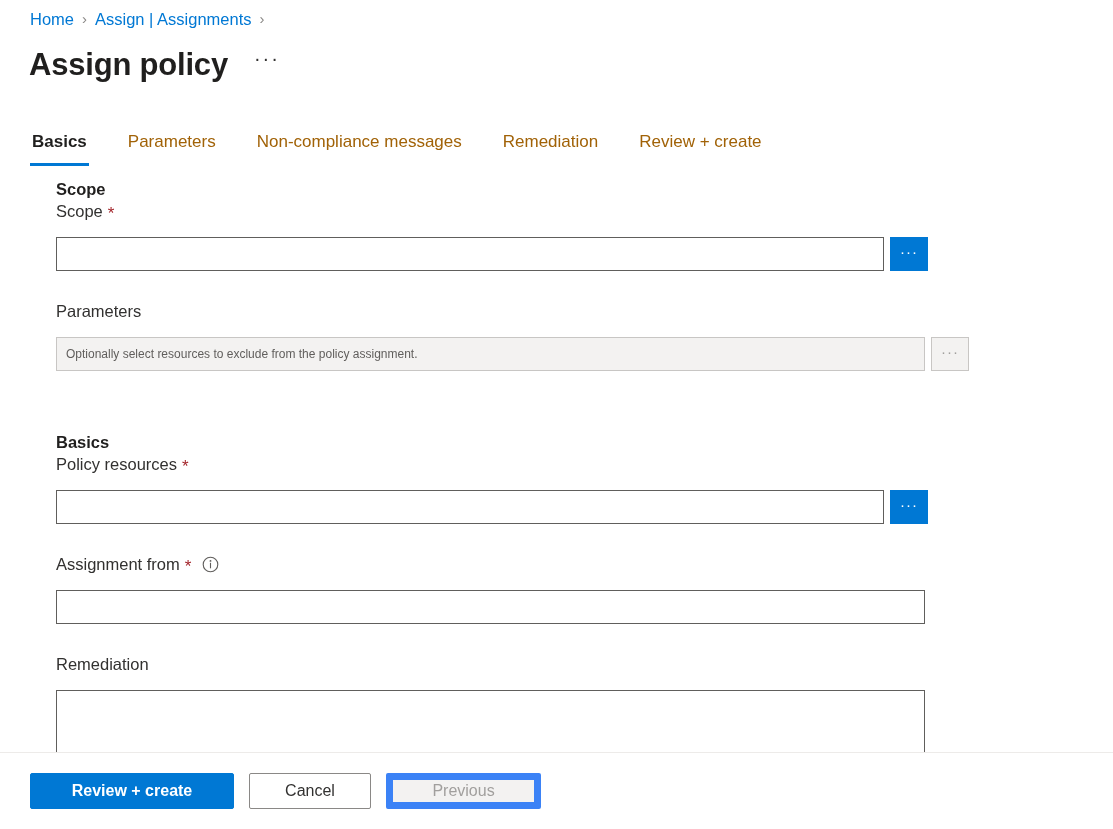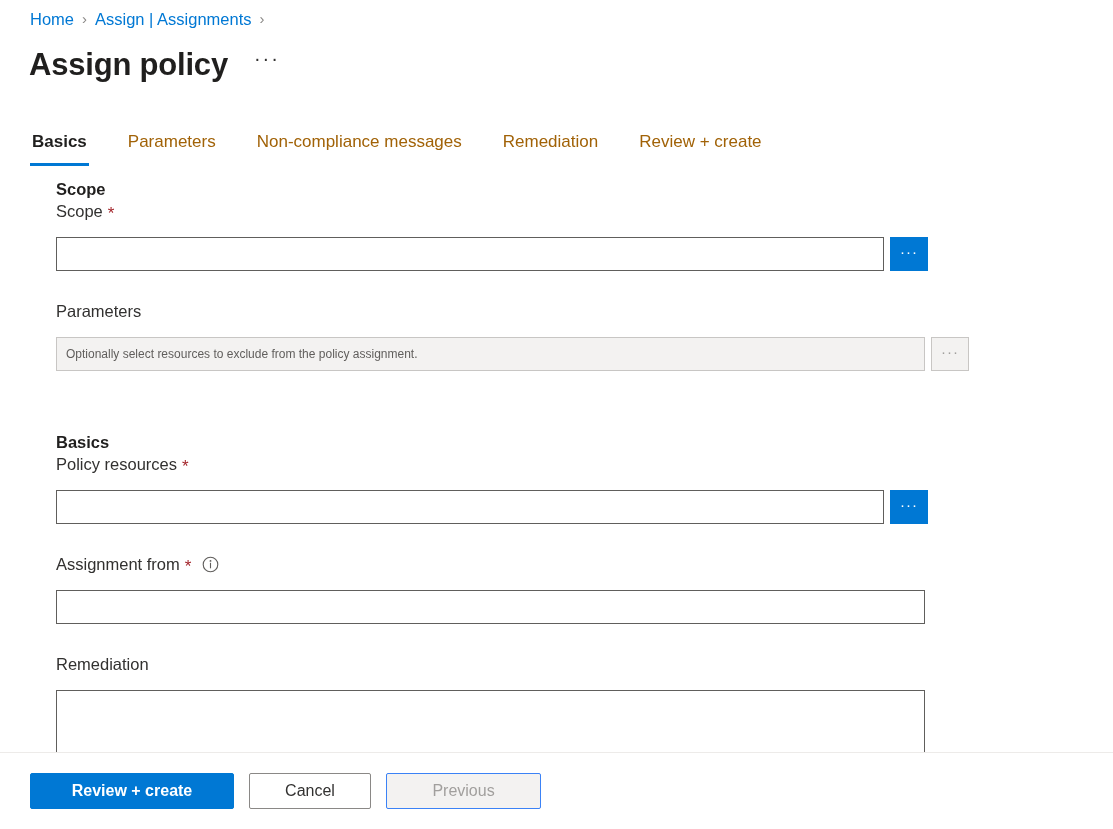--- a/index.html
+++ b/index.html
@@ -257,21 +257,21 @@
     min-width: 204px;
   }
   .btn-default {
     background: #ffffff;
     border: 1px solid #8a8886;
     color: #323130;
     min-width: 122px;
   }
   .btn-disabled {
     background: #f3f2f1;
-    border: 1px solid #3b82f6;
+    border: 7px solid #3b82f6;
     color: #a19f9d;
     cursor: default;
     min-width: 155px;
   }
 
   .spacer-sm { height: 14px; }
   .spacer-md { height: 28px; }
   .spacer-lg { height: 62px; }
 </style>
 </head>

